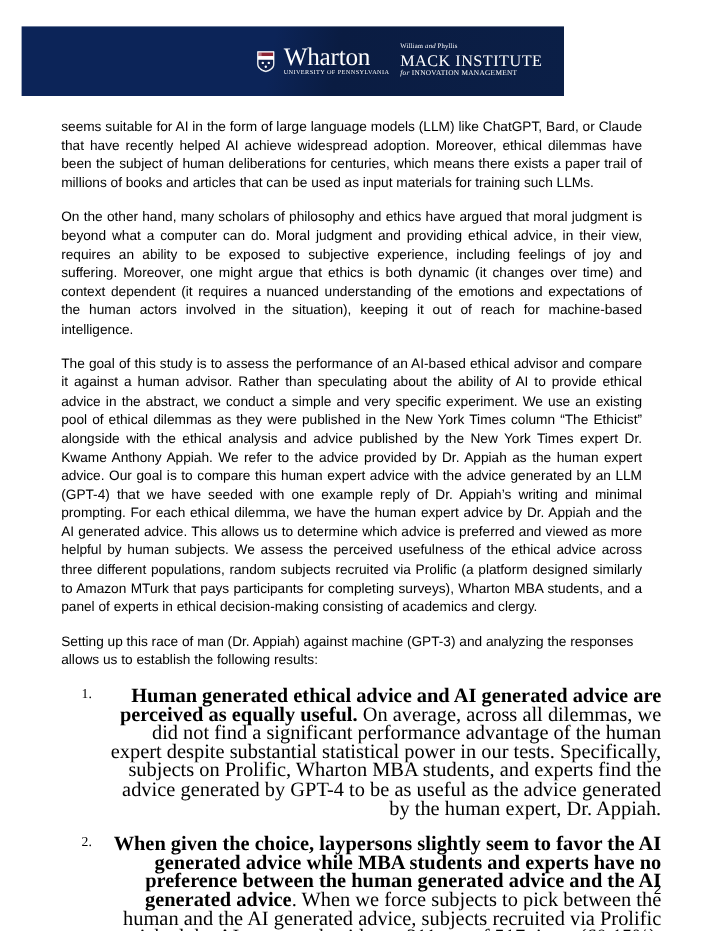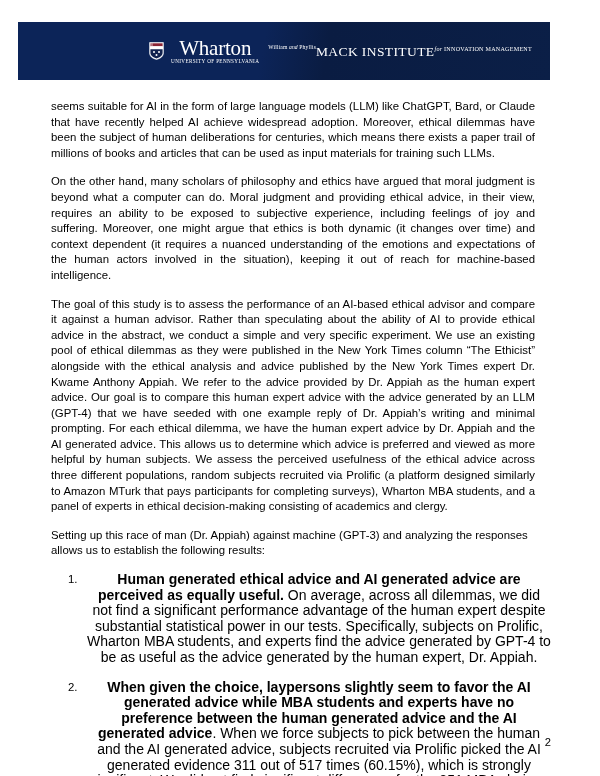--- a/index.html
+++ b/index.html
@@ -20,25 +20,24 @@
     width: 600px;
     height: 776px;
     box-sizing: border-box;
   }
 
   
   .header-banner {
     position: absolute;
     left: 18px;
     top: 22px;
-    width: 532px;
+    width: 452px;
     height: 58px;
     background: linear-gradient(100deg, #0c2458 0%, #0c2458 46%, #0a1c42 58%, #0b1f47 100%);
     overflow: hidden;
-    text-align: center;
   }
 
   .logo-block {
     position: absolute;
     right: 18px;
     top: 50%;
     transform: translateY(-50%);
     display: flex;
     align-items: center;
     gap: 7px;
@@ -71,21 +70,21 @@
     font-family: "Liberation Serif", serif;
     font-size: 5.2px;
     color: #ffffff;
     letter-spacing: 0.35px;
     margin-top: 1px;
     text-transform: uppercase;
   }
 
   .mack-lockup {
     display: flex;
-    flex-direction: row;
+    flex-direction: column;
     justify-content: center;
     line-height: 1;
     margin-left: 2px;
   }
   .mack-pre {
     font-family: "Liberation Serif", serif;
     font-size: 5.6px;
     color: #ffffff;
     letter-spacing: 0.15px;
     margin-bottom: 1px;
@@ -126,25 +125,26 @@
 
   ol.results {
     margin: 9px 0 0 0;
     padding: 0 0 0 17px;
     list-style: none;
     counter-reset: resultitem;
   }
   ol.results > li {
     position: relative;
     counter-increment: resultitem;
-    font-size: 14px;
+    font-size: 17px;
     line-height: 15.6px;
-    text-align: center;
+    text-align: right;
     margin-bottom: 14px;
     padding-left: 19px;
+    font-family: Liberation Serif, serif;
   }
   ol.results > li::before {
     content: counter(resultitem) ".";
     position: absolute;
     left: 0;
     top: 0;
     font-size: 11.4px;
     line-height: 15.6px;
   }
   .lead { font-weight: bold; }

